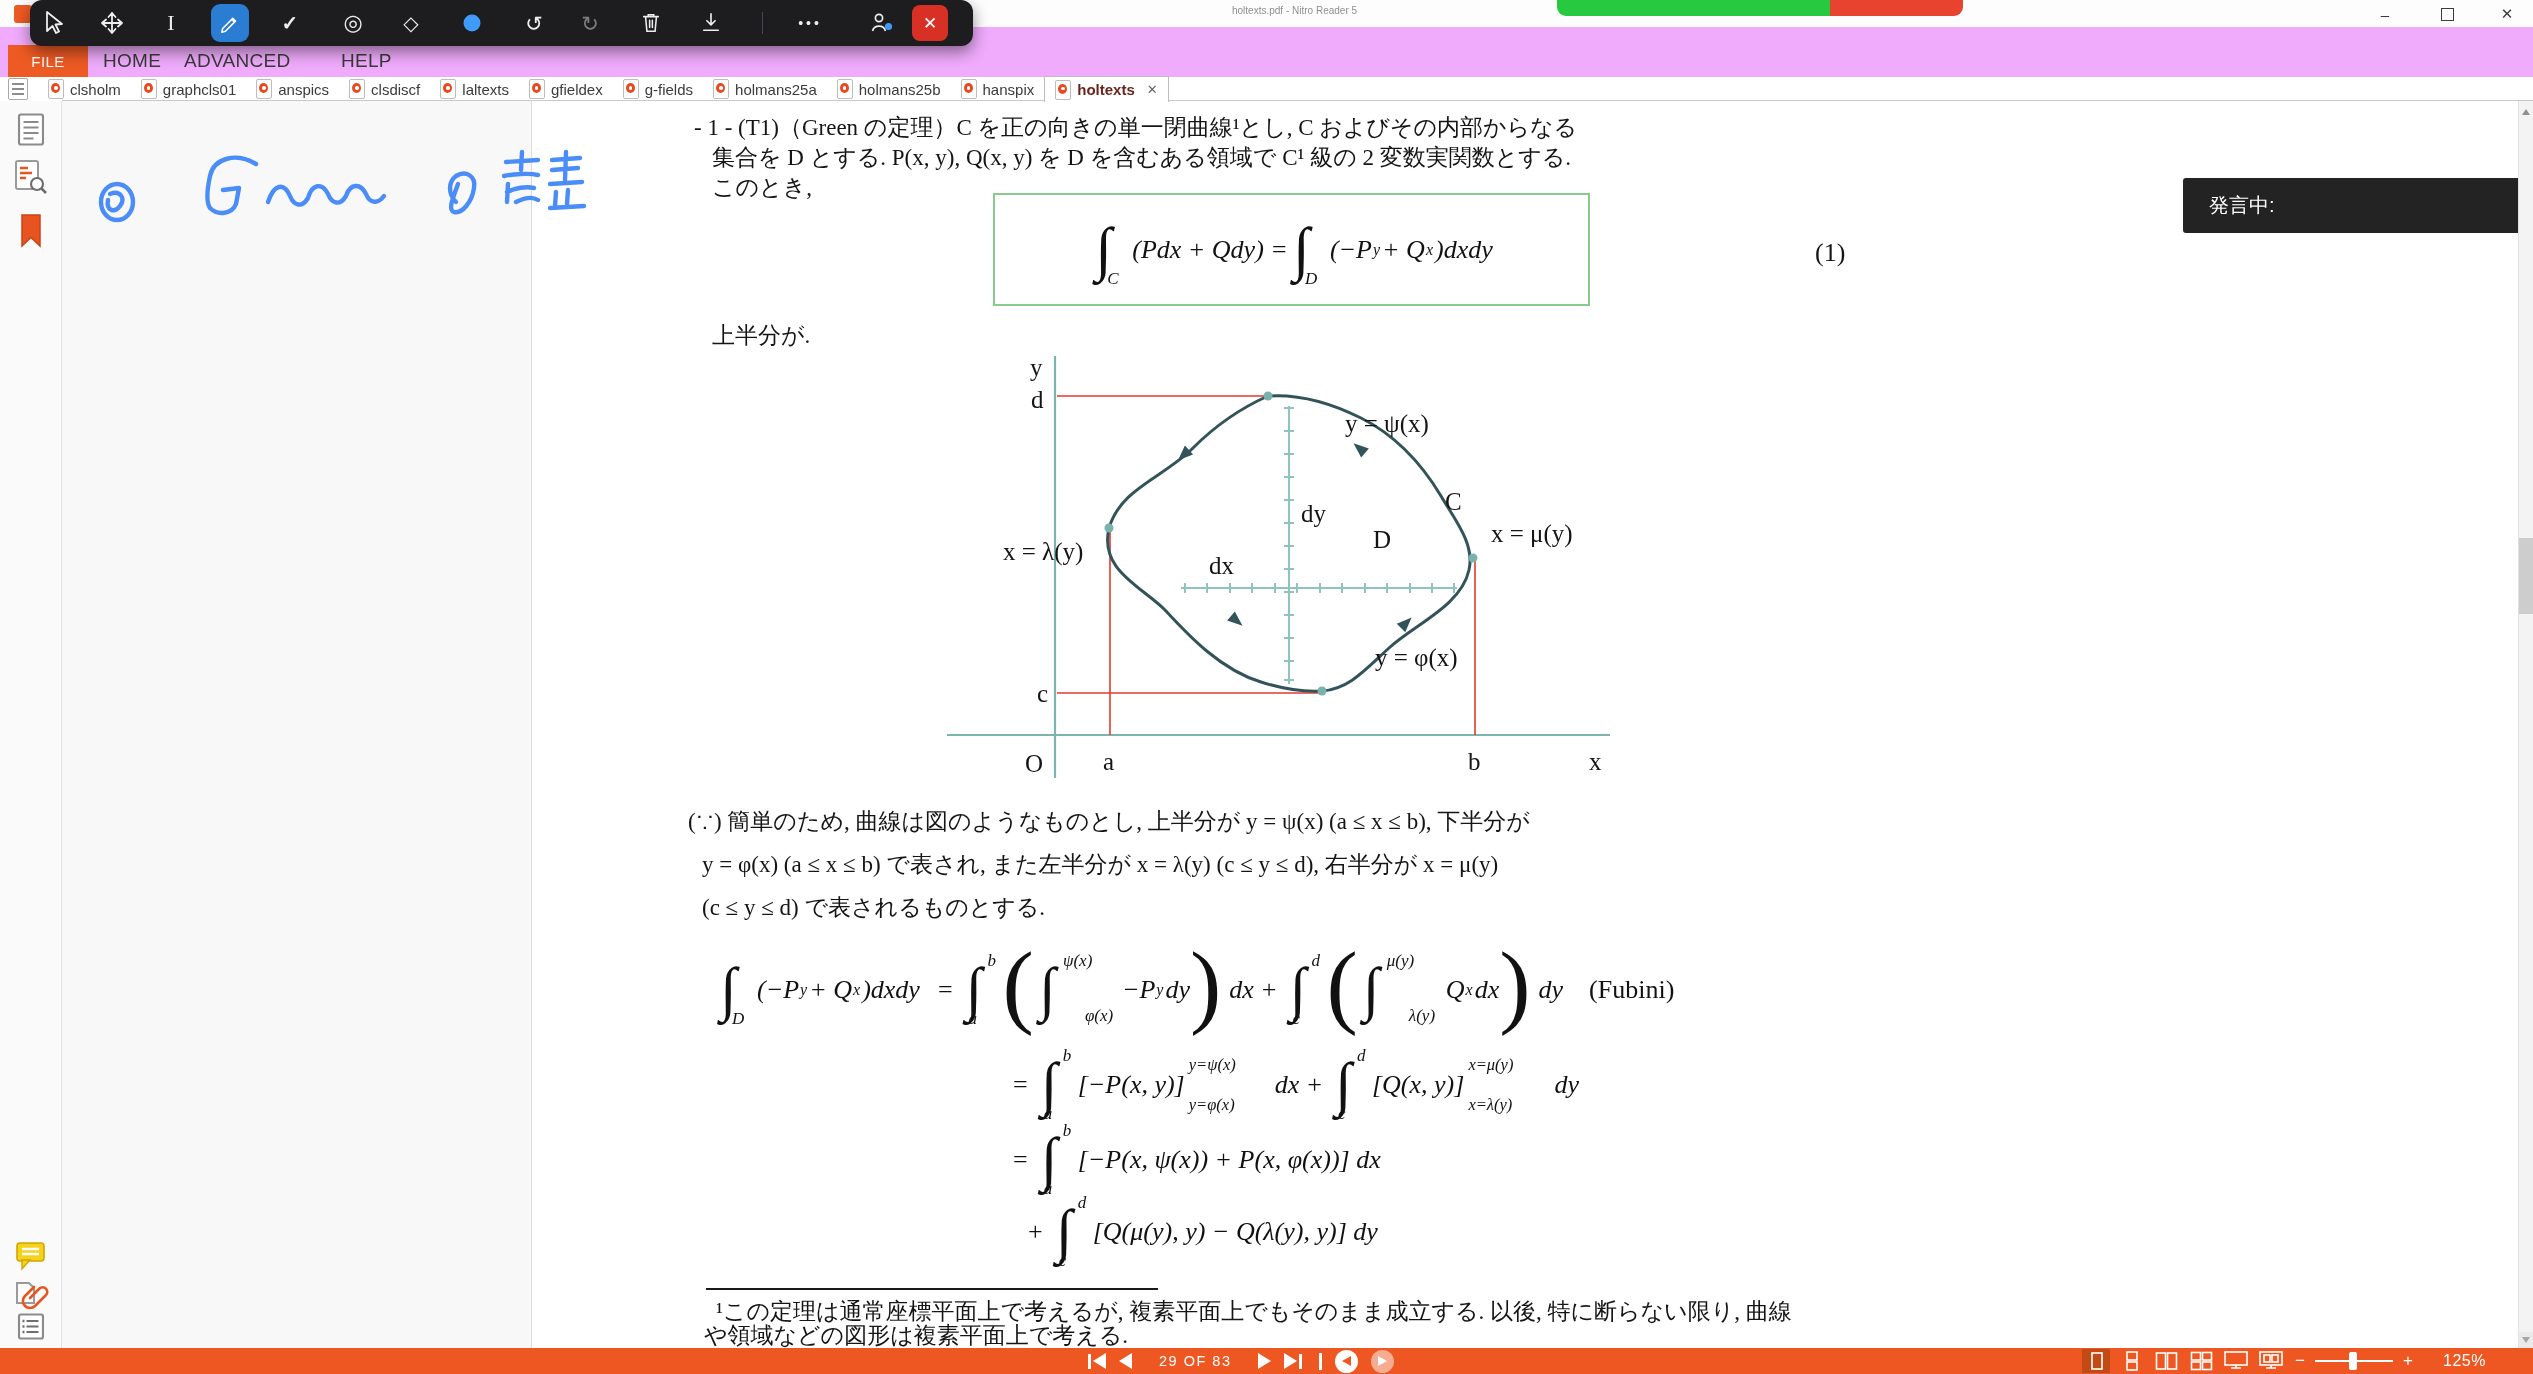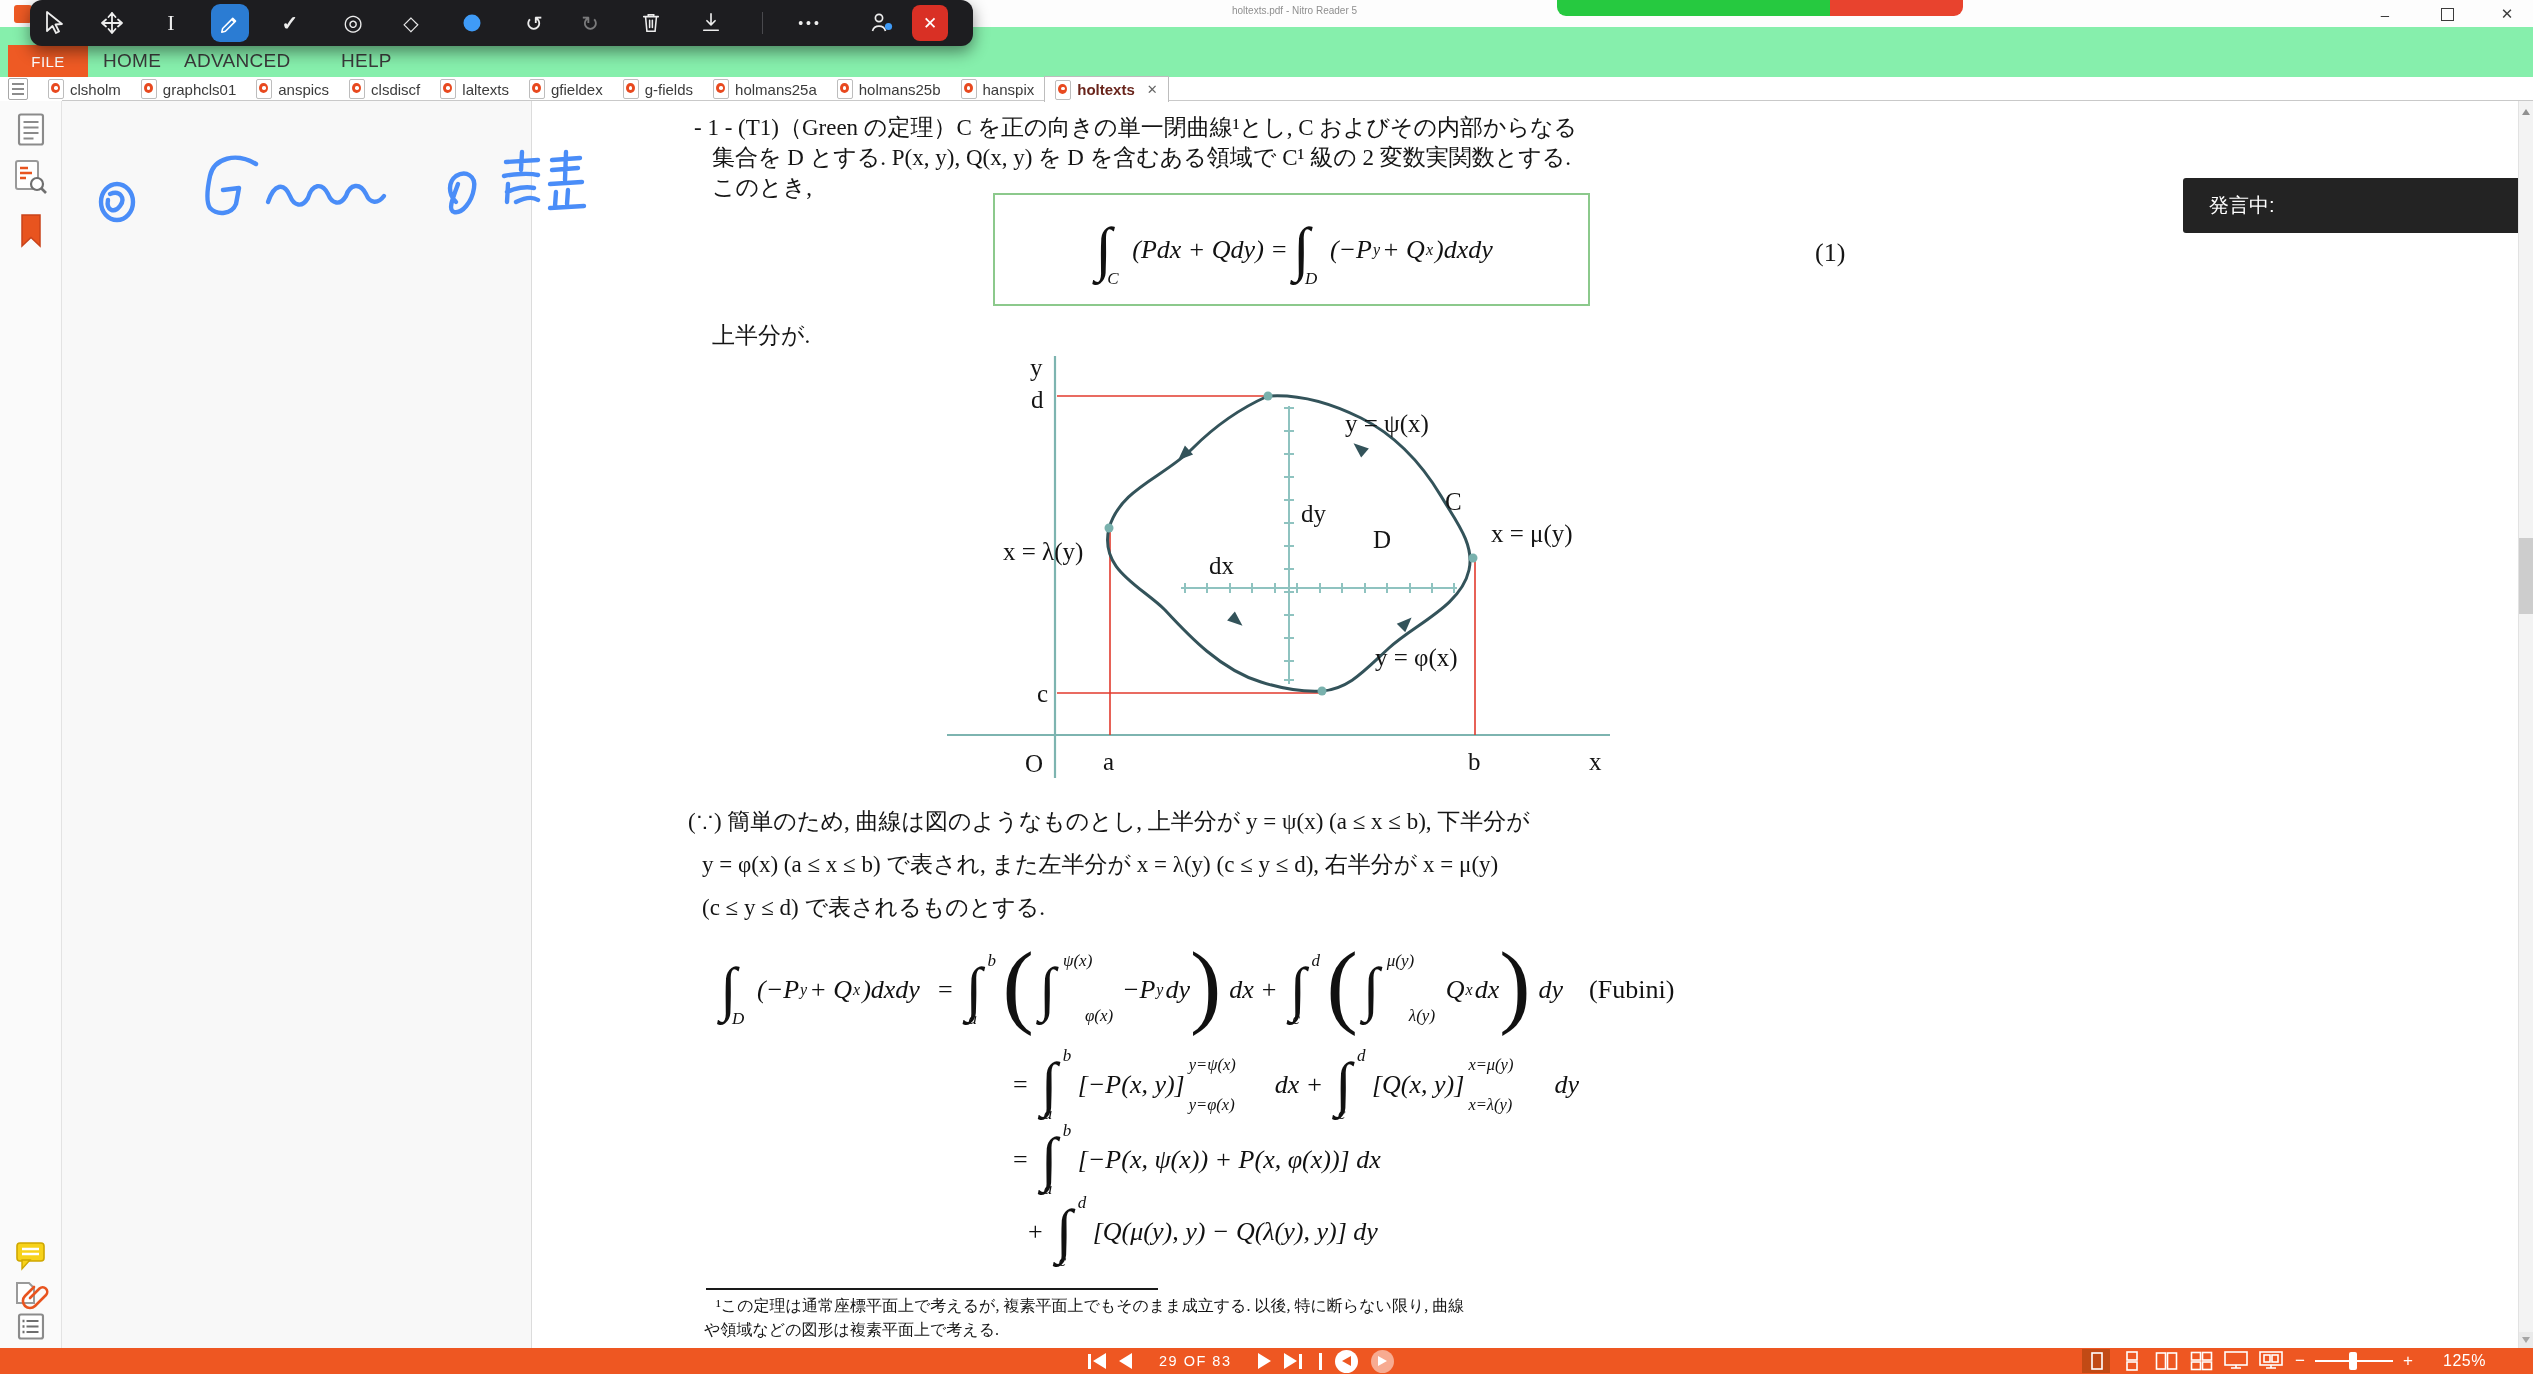--- a/index.html
+++ b/index.html
@@ -23,21 +23,21 @@
             border-radius:12px;box-shadow:0 6px 16px rgba(0,0,0,.45);z-index:50;}
   .t-ico{position:absolute;top:23px;transform:translate(-50%,-50%);color:#ededed;
          display:flex;align-items:center;justify-content:center;line-height:1;}
   .t-sep{position:absolute;left:732px;top:12px;width:1px;height:22px;background:#49494d;}
   .pen-active{position:absolute;left:181px;top:4px;width:38px;height:38px;background:#2b7cd3;border-radius:9px;}
   .x-btn{position:absolute;left:882px;top:5px;width:36px;height:36px;background:#d93025;border-radius:8px;
          color:#fff;font-size:17px;display:flex;align-items:center;justify-content:center;}
   .dim{opacity:.45;}
 
   
-  .menubar{position:absolute;left:0;top:27px;width:2533px;height:50px;background:#86efac;}
+  .menubar{position:absolute;left:0;top:27px;width:2533px;height:50px;background:#f0abfc;}
   .file-tab{position:absolute;left:8px;top:18px;width:80px;height:32px;background:#ee5a24;color:#fff;
             font-size:15px;display:flex;align-items:center;justify-content:center;letter-spacing:.4px;}
   .menu-item{position:absolute;top:18px;height:32px;display:flex;align-items:center;color:#3a3a3a;
              font-size:19px;letter-spacing:.3px;}
   .tabbar{position:absolute;left:0;top:77px;width:2533px;height:24px;background:#fff;}
   .tabline{position:absolute;left:62px;top:100px;width:2471px;height:1px;background:#c9c9c9;}
   .hamburger{position:absolute;left:8px;top:1px;width:20px;height:22px;border:1px solid #a8a8a8;background:#fff;
              border-radius:2px;display:flex;flex-direction:column;justify-content:center;gap:3px;padding:0 3px;box-sizing:border-box;}
   .hamburger i{display:block;height:2px;background:#8c8c8c;}
   .tabs{position:absolute;left:38px;top:0;height:24px;display:flex;align-items:flex-end;}
@@ -59,21 +59,21 @@
   .sb-thumb{position:absolute;left:0;top:437px;width:14px;height:76px;background:#cdcdcd;}
   .sb-bottom{position:absolute;left:0;bottom:0;width:14px;height:16px;background:#eaeaea;}
   .sb-down{position:absolute;left:3px;bottom:5px;width:0;height:0;border-left:4px solid transparent;border-right:4px solid transparent;border-top:6px solid #a5a5a5;}
 
   
   .speakbox{position:absolute;left:2183px;top:178px;width:340px;height:55px;background:rgba(18,18,18,.93);
             border-radius:3px;color:#fff;font-size:20px;line-height:55px;padding-left:26px;box-sizing:border-box;}
 
   
   .ptext{position:absolute;font-family:"Liberation Serif","DejaVu Serif",serif;font-size:23px;color:#151515;white-space:nowrap;}
-  .fnote{font-size:16px;}
+  .fnote{font-size:23px;}
   .eqbox{position:absolute;left:993px;top:193px;width:597px;height:113px;border:2px solid #8cc98c;
          display:flex;align-items:center;justify-content:center;box-sizing:border-box;}
   .fnrule{position:absolute;left:706px;top:1288px;width:452px;height:2px;background:#1a1a1a;}
 
   
   .mrow{position:absolute;display:flex;align-items:center;font-family:"Liberation Serif","DejaVu Serif",serif;
         font-style:italic;font-size:26px;color:#111;white-space:nowrap;}
   .mrow .rm{font-style:normal;}
   .int{position:relative;display:inline-block;width:36px;height:72px;margin:0 3px;flex:none;}
   .int .g{position:absolute;left:2px;top:50%;transform:translateY(-52%);font-size:60px;font-style:normal;line-height:1;}

